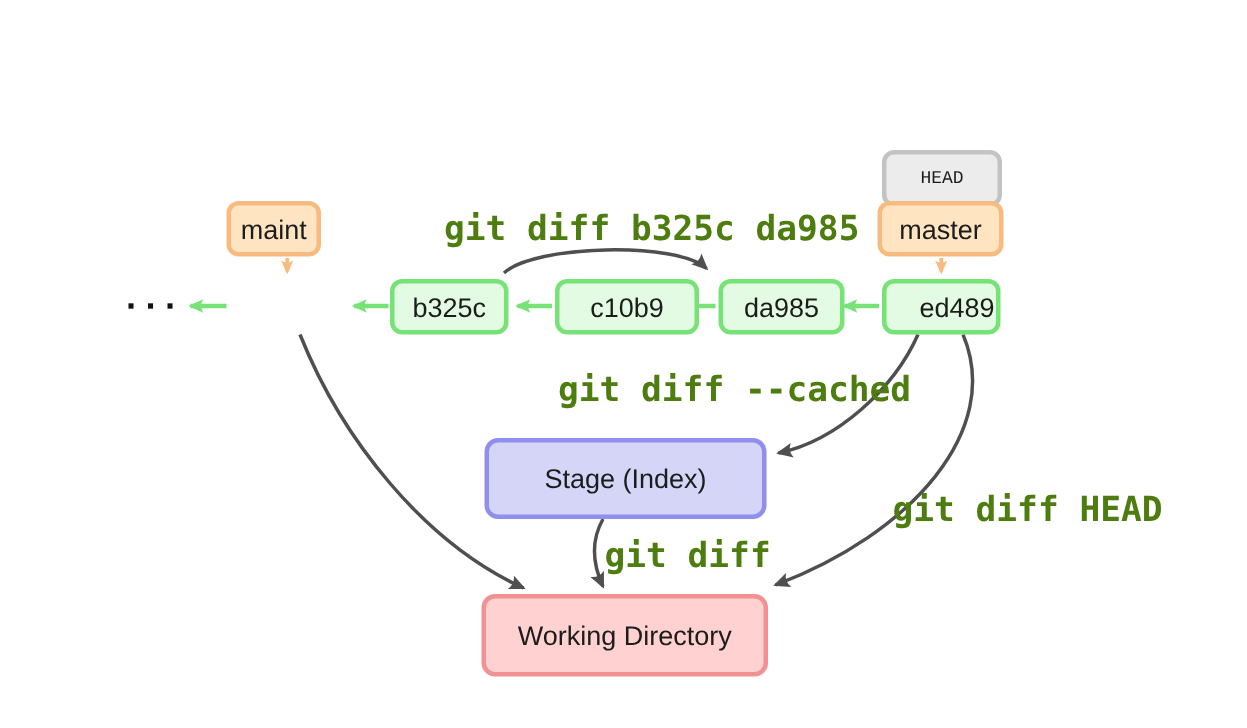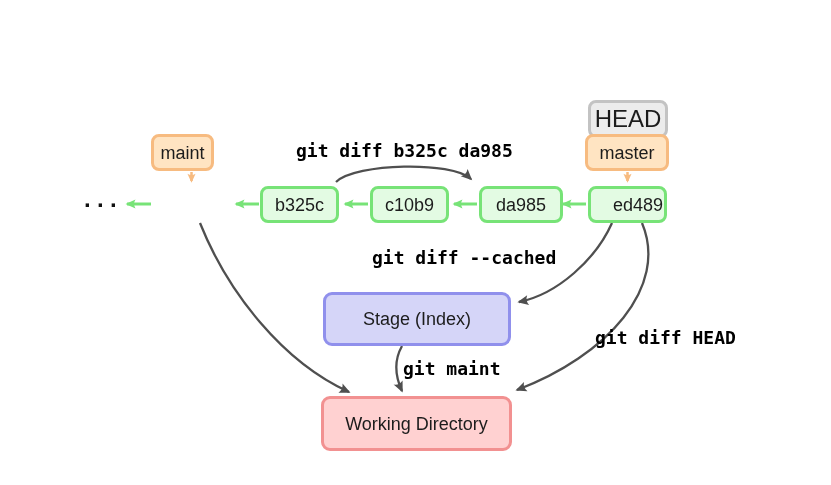--- a/index.html
+++ b/index.html
@@ -12,35 +12,35 @@
     position:absolute;z-index:2;box-sizing:border-box;
     display:flex;align-items:center;justify-content:center;
     border-radius:8px;border:3px solid;font-size:18px;line-height:1;
   }
   .box.green{border-color:var(--green-border);background:var(--green-fill);}
   .box.orange{border-color:var(--orange-border);background:var(--orange-fill);}
   .box.gray{border-color:var(--gray-border);background:var(--gray-fill);}
   .box.purple{border-color:var(--purple-border);background:var(--purple-fill);border-radius:9px;}
   .box.red{border-color:var(--red-border);background:var(--red-fill);border-radius:9px;text-align:center;}
 
-  .b-head   {left:588px;top:100px;width:80px;height:38px;font-size:24px;z-index:2;}
+  .b-head   {left:588px;top:100px;width:80px;height:38px;font-size:12px;z-index:2;font-family:Liberation Mono, monospace;}
   .b-master {left:585px;top:134px;width:84px;height:37px;z-index:3;}
   .b-maint  {left:151px;top:134px;width:63px;height:37px;}
   .b-c0{left:152px;top:186px;width:79px;height:37px;}
   .b-c1{left:260px;top:186px;width:79px;height:37px;}
-  .b-c2{left:370px;top:186px;width:79px;height:37px;}
+  .b-c2{left:370px;top:186px;width:96px;height:37px;}
   .b-c3{left:479px;top:186px;width:84px;height:37px;align-items:center;}
   .b-c4{left:588px;top:186px;width:79px;height:37px;padding-left:21px;}
   .b-stage  {left:323px;top:292px;width:188px;height:54px;}
   .b-work   {left:321px;top:396px;width:191px;height:55px;}
 
   .cmd{
     position:absolute;z-index:4;white-space:pre;
     font-family:"DejaVu Sans Mono",monospace;font-weight:bold;
-    font-size:18px;line-height:1;color:#000000;
+    font-size:23px;line-height:1;color:#4d7c0f;
   }
   .cmd-range {left:296px;top:142px;}
   .cmd-cached{left:372px;top:249px;}
   .cmd-maint {left:96px; top:327px;}
   .cmd-plain {left:403px;top:360px;}
   .cmd-head  {left:595px;top:329px;}
 
   .ellipsis{
     position:absolute;left:84px;top:193px;z-index:2;
     font-size:24px;font-weight:bold;letter-spacing:5px;line-height:1;color:#111;
@@ -107,16 +107,16 @@
 
   <div class="box purple b-stage">
     <span>Stage (Index)</span>
   </div>
   <div class="box red b-work">
     <span>Working Directory</span>
   </div>
 
   <div class="cmd cmd-range">git diff b325c da985</div>
   <div class="cmd cmd-cached">git diff --cached</div>
-  <div class="cmd cmd-plain">git maint</div>
+  <div class="cmd cmd-plain">git diff</div>
   <div class="cmd cmd-head">git diff HEAD</div>
 
 </div>
 
 </body></html>

